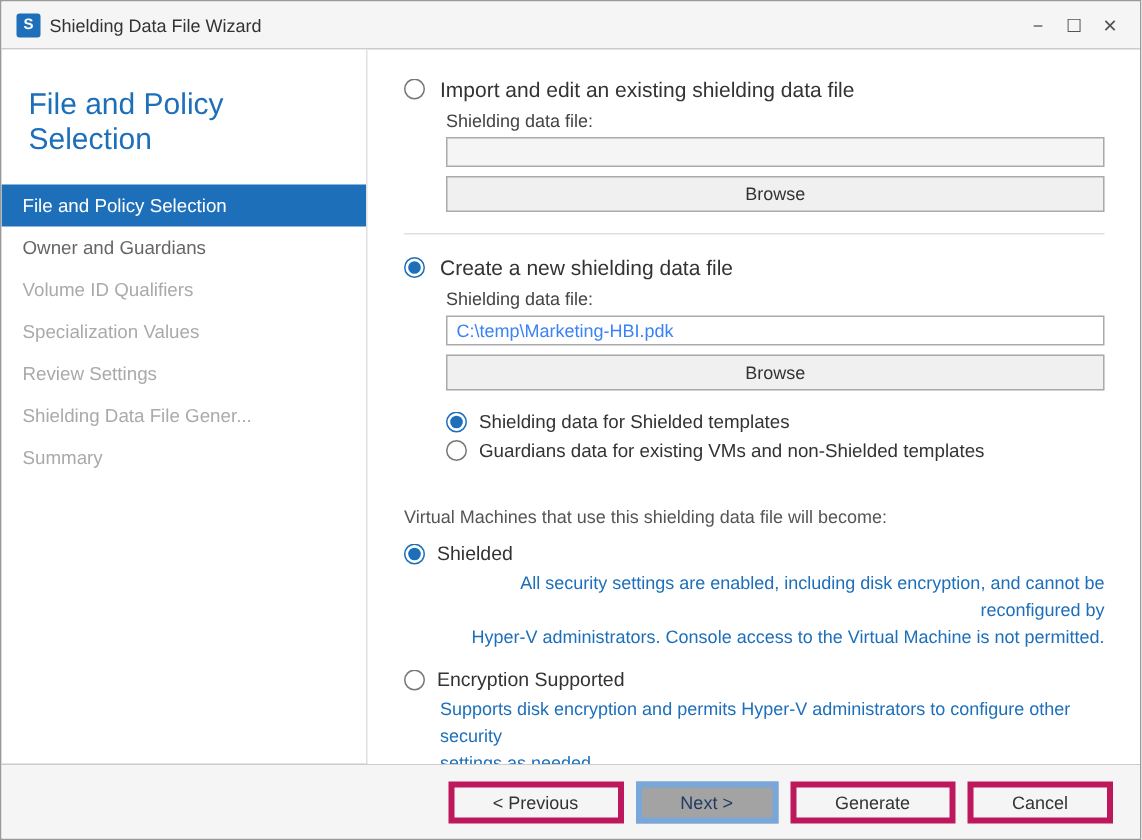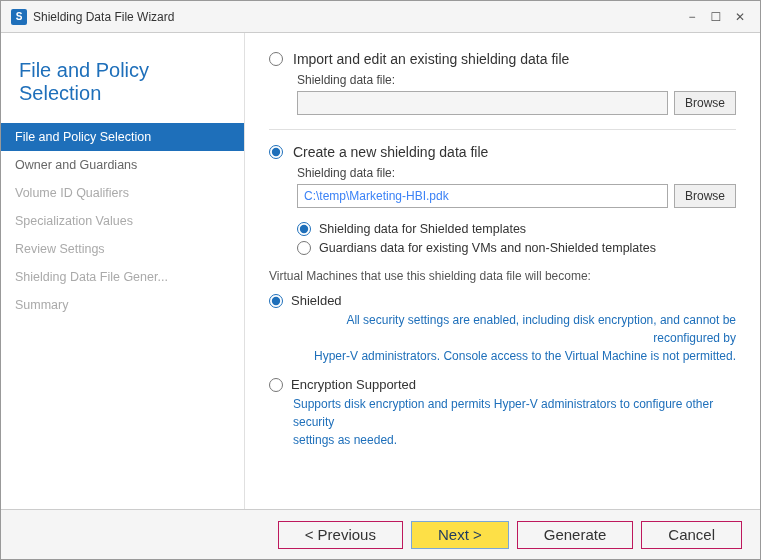--- a/index.html
+++ b/index.html
@@ -125,20 +125,21 @@
       font-size: 12px;
       color: #444;
       margin-bottom: 4px;
       margin-left: 28px;
     }
     .input-row {
       display: flex;
       gap: 6px;
       margin-left: 28px;
       margin-bottom: 14px;
+      flex-direction: column;
     }
     .text-input {
       flex: 1;
       height: 24px;
       border: 1px solid #aaa;
       padding: 2px 6px;
       font-size: 12px;
       color: #3b82f6;
       background: #fff;
     }
@@ -151,21 +152,21 @@
       padding: 0 10px;
       background: #f0f0f0;
       border: 1px solid #aaa;
       font-size: 12px;
       cursor: pointer;
       color: #333;
     }
 
     .sub-options {
       margin-left: 28px;
-      margin-bottom: 14px;
+      margin-bottom: 30px;
     }
     .sub-radio-row {
       display: flex;
       align-items: center;
       gap: 8px;
       margin-bottom: 5px;
     }
     .sub-radio-label {
       font-size: 12.5px;
       color: #333;
@@ -212,28 +213,28 @@
       padding: 10px 18px;
       display: flex;
       justify-content: flex-end;
       gap: 8px;
       height: 50px;
       align-items: center;
     }
     .footer-btn {
       height: 28px;
       padding: 0 26px;
-      border: 1px solid #be185d;
+      border: 4px solid #be185d;
       background: #f5f5f5;
-      font-size: 15px;
+      font-size: 12px;
       cursor: pointer;
       color: #333;
     }
     .footer-btn.primary {
-      background: #fde047;
+      background: #a3a3a3;
       border-color: #7aa7d9;
       color: #1e3a5f;
     }
 
     input[type="radio"] {
       accent-color: #1e6fba;
       cursor: pointer;
       width: 14px;
       height: 14px;
     }

